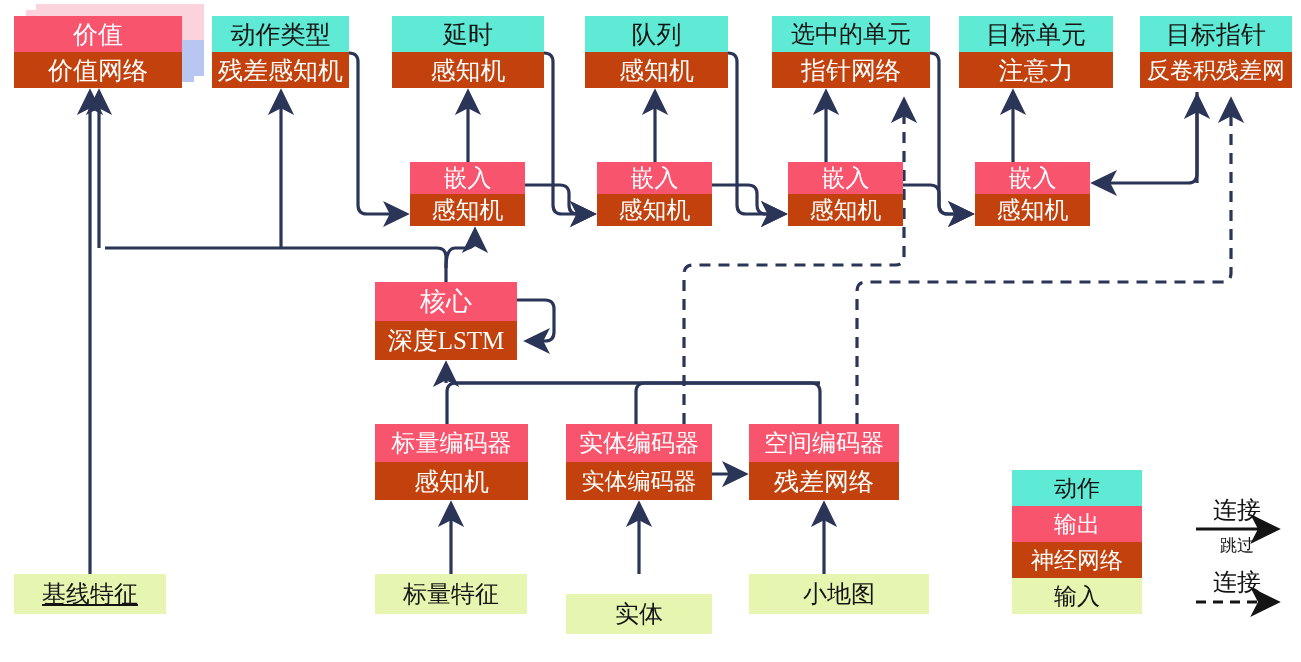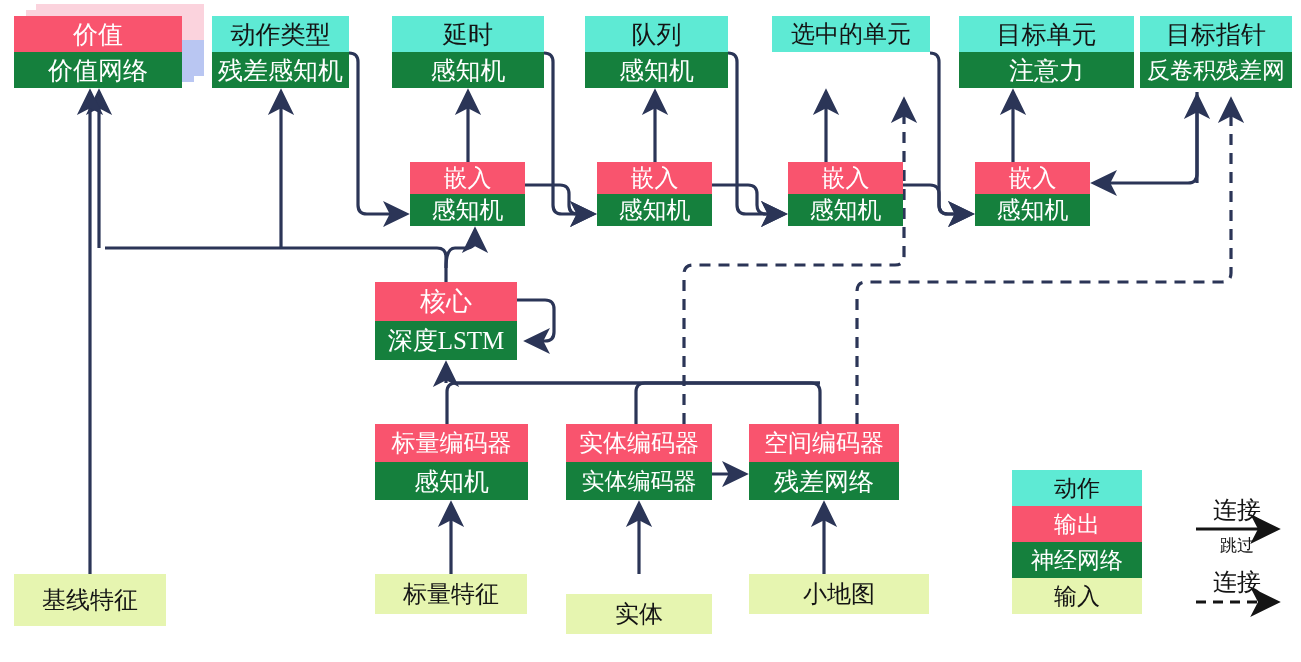--- a/index.html
+++ b/index.html
@@ -4,21 +4,21 @@
 <style>
   html,body{margin:0;padding:0;background:#ffffff;}
   body{font-family:"Liberation Serif","DejaVu Serif",serif;}
   #stage{position:relative;width:1301px;height:662px;background:#ffffff;overflow:hidden;}
   #wires{position:absolute;left:0;top:0;width:1301px;height:662px;}
   .node{position:absolute;display:flex;flex-direction:column;box-sizing:border-box;}
   .cell{display:flex;align-items:center;justify-content:center;text-align:center;
         white-space:nowrap;line-height:1;letter-spacing:0px;}
   .act   {background:#5eead4;color:#141414;}
   .out   {background:#f9546e;color:#ffffff;}
-  .net   {background:#15803d;color:#ffffff;}
+  .net   {background:#c2410c;color:#ffffff;}
   .inp   {background:#e6f5b0;color:#141414;}
   .ghost {position:absolute;z-index:0;}
   .legend-box{position:absolute;display:flex;flex-direction:column;}
   .legend-txt{position:absolute;white-space:nowrap;color:#141414;}
 </style>
 </head>
 <body>
 
 <div id="stage">
 
@@ -107,23 +107,24 @@
     <div class="cell net" style="height:36px;font-size:25px;">感知机</div>
   </div>
 
   <div class="node" style="left:585px;top:16px;width:143px;height:72px;z-index:3;">
     <div class="cell act" style="height:36px;font-size:25px;">队列</div>
     <div class="cell net" style="height:36px;font-size:25px;">感知机</div>
   </div>
 
   <div class="node" style="left:772px;top:16px;width:158px;height:72px;z-index:3;">
     <div class="cell act" style="height:36px;font-size:24px;">选中的单元</div>
+    <div class="cell net" style="height:36px;font-size:25px;">指针网络</div>
   </div>
 
-  <div class="node" style="left:959px;top:16px;width:175px;height:72px;z-index:3;">
+  <div class="node" style="left:959px;top:16px;width:154px;height:72px;z-index:3;">
     <div class="cell act" style="height:36px;font-size:25px;">目标单元</div>
     <div class="cell net" style="height:36px;font-size:25px;">注意力</div>
   </div>
 
   <div class="node" style="left:1140px;top:16px;width:152px;height:72px;z-index:3;">
     <div class="cell act" style="height:36px;font-size:25px;">目标指针</div>
     <div class="cell net" style="height:36px;font-size:23px;">反卷积残差网</div>
   </div>
 
   <div class="node" style="left:410px;top:162px;width:115px;height:64px;z-index:3;">
@@ -159,21 +160,21 @@
   <div class="node" style="left:566px;top:424px;width:146px;height:76px;z-index:3;">
     <div class="cell out" style="height:38px;font-size:24px;">实体编码器</div>
     <div class="cell net" style="height:38px;font-size:23px;">实体编码器</div>
   </div>
 
   <div class="node" style="left:749px;top:424px;width:150px;height:76px;z-index:3;">
     <div class="cell out" style="height:38px;font-size:24px;">空间编码器</div>
     <div class="cell net" style="height:38px;font-size:25px;">残差网络</div>
   </div>
 
-  <div class="cell inp" style="position:absolute;left:14px;top:574px;width:152px;height:52px;font-size:24px;z-index:3;">基线特征</div>
+  <div class="cell inp" style="position:absolute;left:14px;top:574px;width:152px;height:40px;font-size:24px;z-index:3;text-decoration:underline;">基线特征</div>
   <div class="cell inp" style="position:absolute;left:375px;top:574px;width:152px;height:40px;font-size:24px;z-index:3;">标量特征</div>
   <div class="cell inp" style="position:absolute;left:566px;top:594px;width:146px;height:40px;font-size:24px;z-index:3;">实体</div>
   <div class="cell inp" style="position:absolute;left:749px;top:574px;width:180px;height:40px;font-size:24px;z-index:3;">小地图</div>
 
   <div class="legend-box" style="left:1012px;top:470px;width:130px;height:144px;z-index:3;">
     <div class="cell act" style="height:36px;font-size:23px;">动作</div>
     <div class="cell out" style="height:36px;font-size:23px;">输出</div>
     <div class="cell net" style="height:36px;font-size:23px;">神经网络</div>
     <div class="cell inp" style="height:36px;font-size:23px;">输入</div>
   </div>

